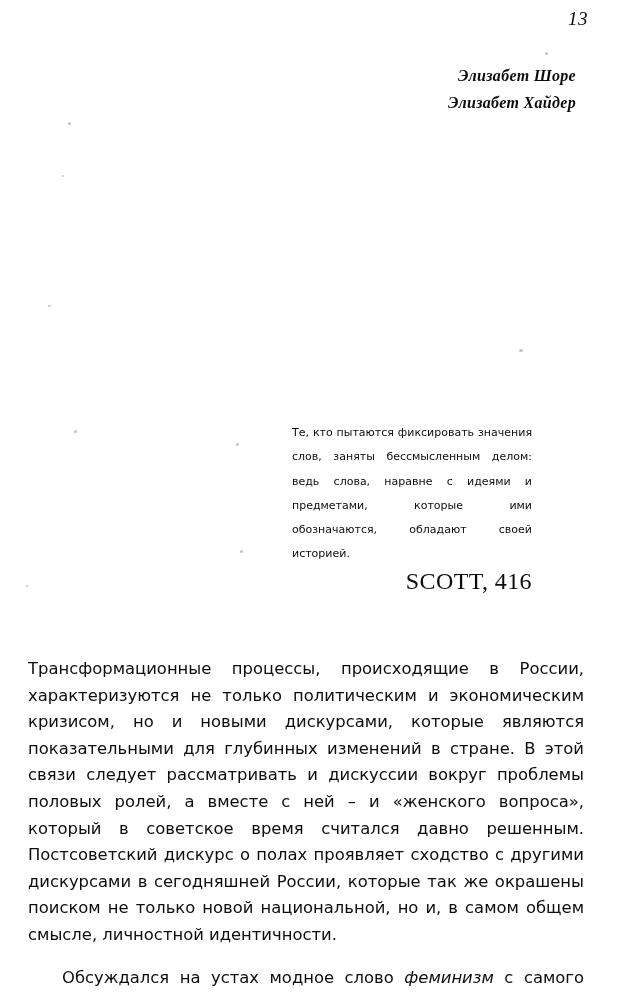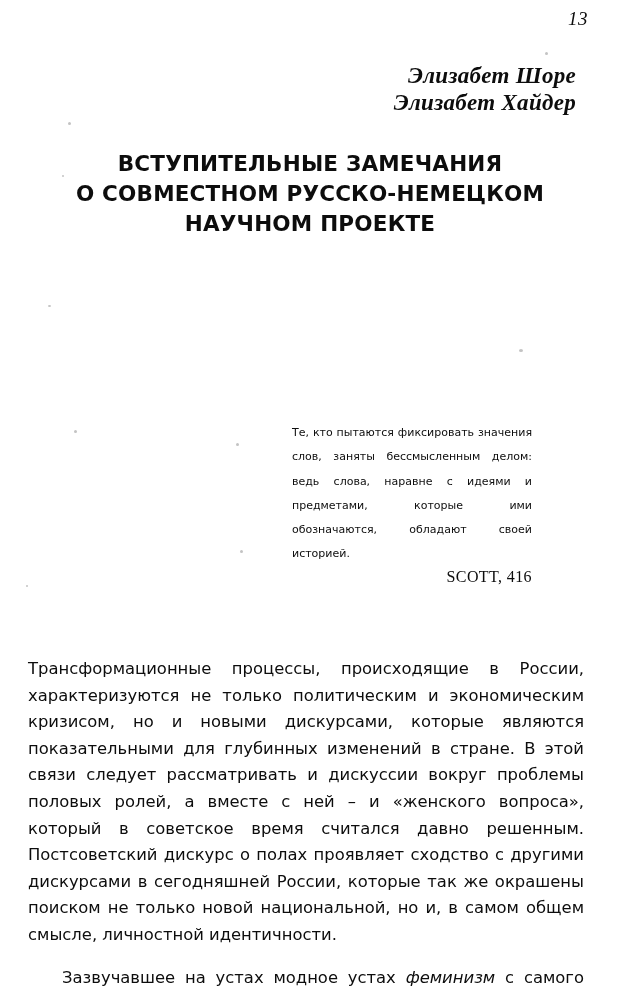--- a/index.html
+++ b/index.html
@@ -30,21 +30,21 @@
     letter-spacing: 0.5px;
   }
   .authors {
     position: absolute;
     top: 62px;
     right: 44px;
     text-align: right;
     font-family: "Liberation Serif", serif;
     font-style: italic;
     font-weight: bold;
-    font-size: 23px;
+    font-size: 16px;
     line-height: 27px;
     letter-spacing: 0.3px;
   }
   .title {
     position: absolute;
     top: 135px;
     left: 36px;
     right: 36px;
     text-align: center;
     font-family: "DejaVu Sans", sans-serif;
@@ -63,21 +63,21 @@
     font-size: 11px;
     line-height: 24.3px;
   }
   .epigraph-source {
     position: absolute;
     top: 568px;
     left: 292px;
     width: 240px;
     text-align: right;
     font-family: "Liberation Serif", serif;
-    font-size: 16px;
+    font-size: 24px;
     letter-spacing: 0.4px;
   }
   .body-text {
     position: absolute;
     top: 640px;
     left: 12px;
     width: 588px;
     font-family: "DejaVu Sans", sans-serif;
     font-size: 16.4px;
     line-height: 26.6px;
@@ -114,28 +114,23 @@
   <div class="speck" style="left:240px; top:550px; width:3px; height:3px;"></div>
   <div class="speck" style="left:26px; top:585px; width:2px; height:2px;"></div>
 
   <div class="page-number">13</div>
 
   <div class="authors">
     <div>Элизабет Шоре</div>
     <div>Элизабет Хайдер</div>
   </div>
 
-  <h1 class="title">
-    <div>ВСТУПИТЕЛЬНЫЕ ЗАМЕЧАНИЯ</div>
-    <div>О СОВМЕСТНОМ РУССКО-НЕМЕЦКОМ</div>
-    <div>НАУЧНОМ ПРОЕКТЕ</div>
-  </h1>
 
   <div class="epigraph">Те, кто пытаются фиксировать значения слов, заняты бессмысленным делом: ведь слова, наравне с идеями и предметами, которые ими обозначаются, обладают своей историей.</div>
 
   <div class="epigraph-source">SCOTT, 416</div>
 
   <div class="body-text">
     <p>Трансформационные процессы, происходящие в России, характеризуются не только политическим и экономическим кризисом, но и новыми дискурсами, которые являются показательными для глубинных изменений в стране. В этой связи следует рассматривать и дискуссии вокруг проблемы половых ролей, а вместе с ней – и «женского вопроса», который в советское время считался давно решенным. Постсоветский дискурс о полах проявляет сходство с другими дискурсами в сегодняшней России, которые так же окрашены поиском не только новой национальной, но и, в самом общем смысле, личностной идентичности.</p>
-    <p><span>Зазвучавшее на устах модное устах </span><em>феминизм</em><span> с самого начала натолкнулось на неоднозначную реакцию. При этом часто само это понятие оставлялось без должной рефлексии. Обсуждался – причем как в консервативно-наци-</span></p>
+    <p><span>Обсуждался на устах модное слово </span><em>феминизм</em><span> с самого начала натолкнулось на неоднозначную реакцию. При этом часто само это понятие оставлялось без должной рефлексии. Обсуждался – причем как в консервативно-наци-</span></p>
   </div>
 
 </div>
 
 </body></html>

